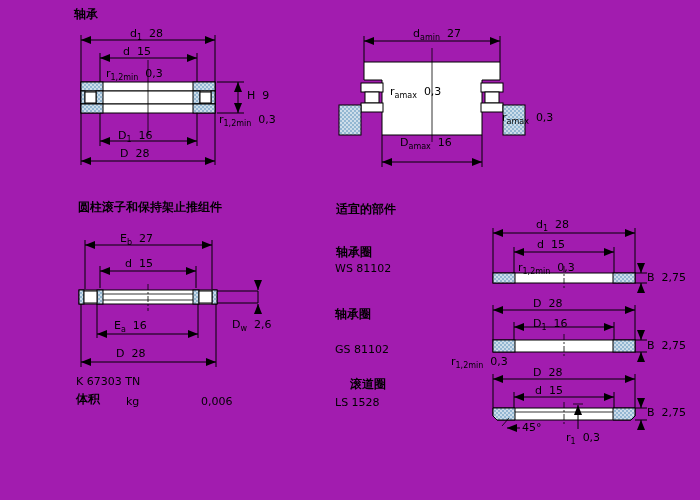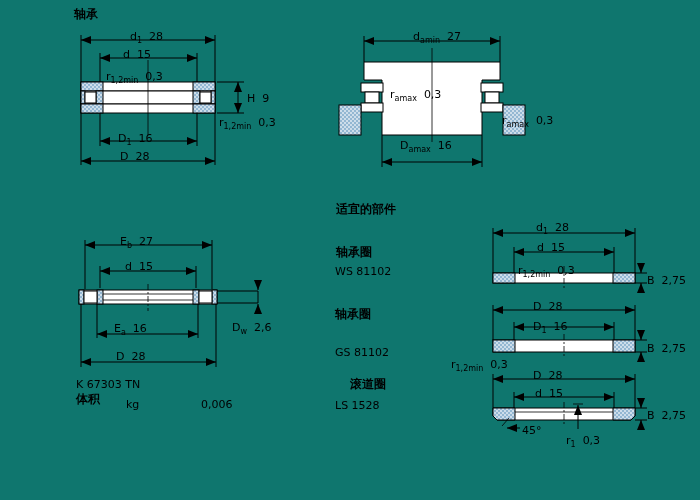--- a/index.html
+++ b/index.html
@@ -1,19 +1,19 @@
 <!DOCTYPE html>
 <html><head>
 <meta charset="utf-8">
 <style>
   html,body{margin:0;padding:0;background:#fff;}
-  .canvas{position:relative;width:700px;height:500px;background:#0f766e;
+  .canvas{position:relative;width:700px;height:500px;background:#a21caf;
           font-family:"DejaVu Sans", sans-serif;color:#000;overflow:hidden;}
   svg.art{position:absolute;left:0;top:0;}
-  .lbl{position:absolute;white-space:nowrap;font-size:11px;line-height:21px;}
+  .lbl{position:absolute;white-space:nowrap;font-size:11px;line-height:16px;}
   .hd{position:absolute;white-space:nowrap;font-size:12px;font-weight:bold;line-height:13px;}
   .dim .sb{font-size:8px;vertical-align:-3px;}
   .dim .vl{margin-left:7px;}
 </style>
 </head>
 <body>
 
 <div class="canvas">
 
   <svg class="art" width="700" height="500" viewBox="0 0 700 500" stroke="#000" stroke-width="1" fill="none">
@@ -136,20 +136,21 @@
       <path d="M641,430 V420" marker-end="url(#ar)"></path>
       <path d="M520,428 H507" marker-end="url(#ar)"></path>
       <path d="M502,426 L509,418" stroke-width="0.8"></path>
       <path d="M578,429 V405" marker-end="url(#ar)"></path>
       <path d="M573,404 H583" stroke-width="0.8"></path>
       <path d="M564,402 V426" stroke-width="0.8" stroke-dasharray="6 2 2 2"></path>
     </g>
   </svg>
 
   <span class="hd" style="left:74px;top:8px">轴承</span>
+  <span class="hd" style="left:78px;top:201px">圆柱滚子和保持架止推组件</span>
   <span class="lbl" style="left:76px;top:374px">K 67303 TN</span>
   <span class="hd" style="left:76px;top:393px">体积</span>
   <span class="lbl" style="left:126px;top:394px">kg</span>
   <span class="lbl" style="left:201px;top:394px">0,006</span>
 
   <span class="hd" style="left:336px;top:203px">适宜的部件</span>
   <span class="hd" style="left:336px;top:246px">轴承圈</span>
   <span class="lbl" style="left:335px;top:261px">WS 81102</span>
   <span class="hd" style="left:335px;top:308px">轴承圈</span>
   <span class="lbl" style="left:335px;top:342px">GS 81102</span>

